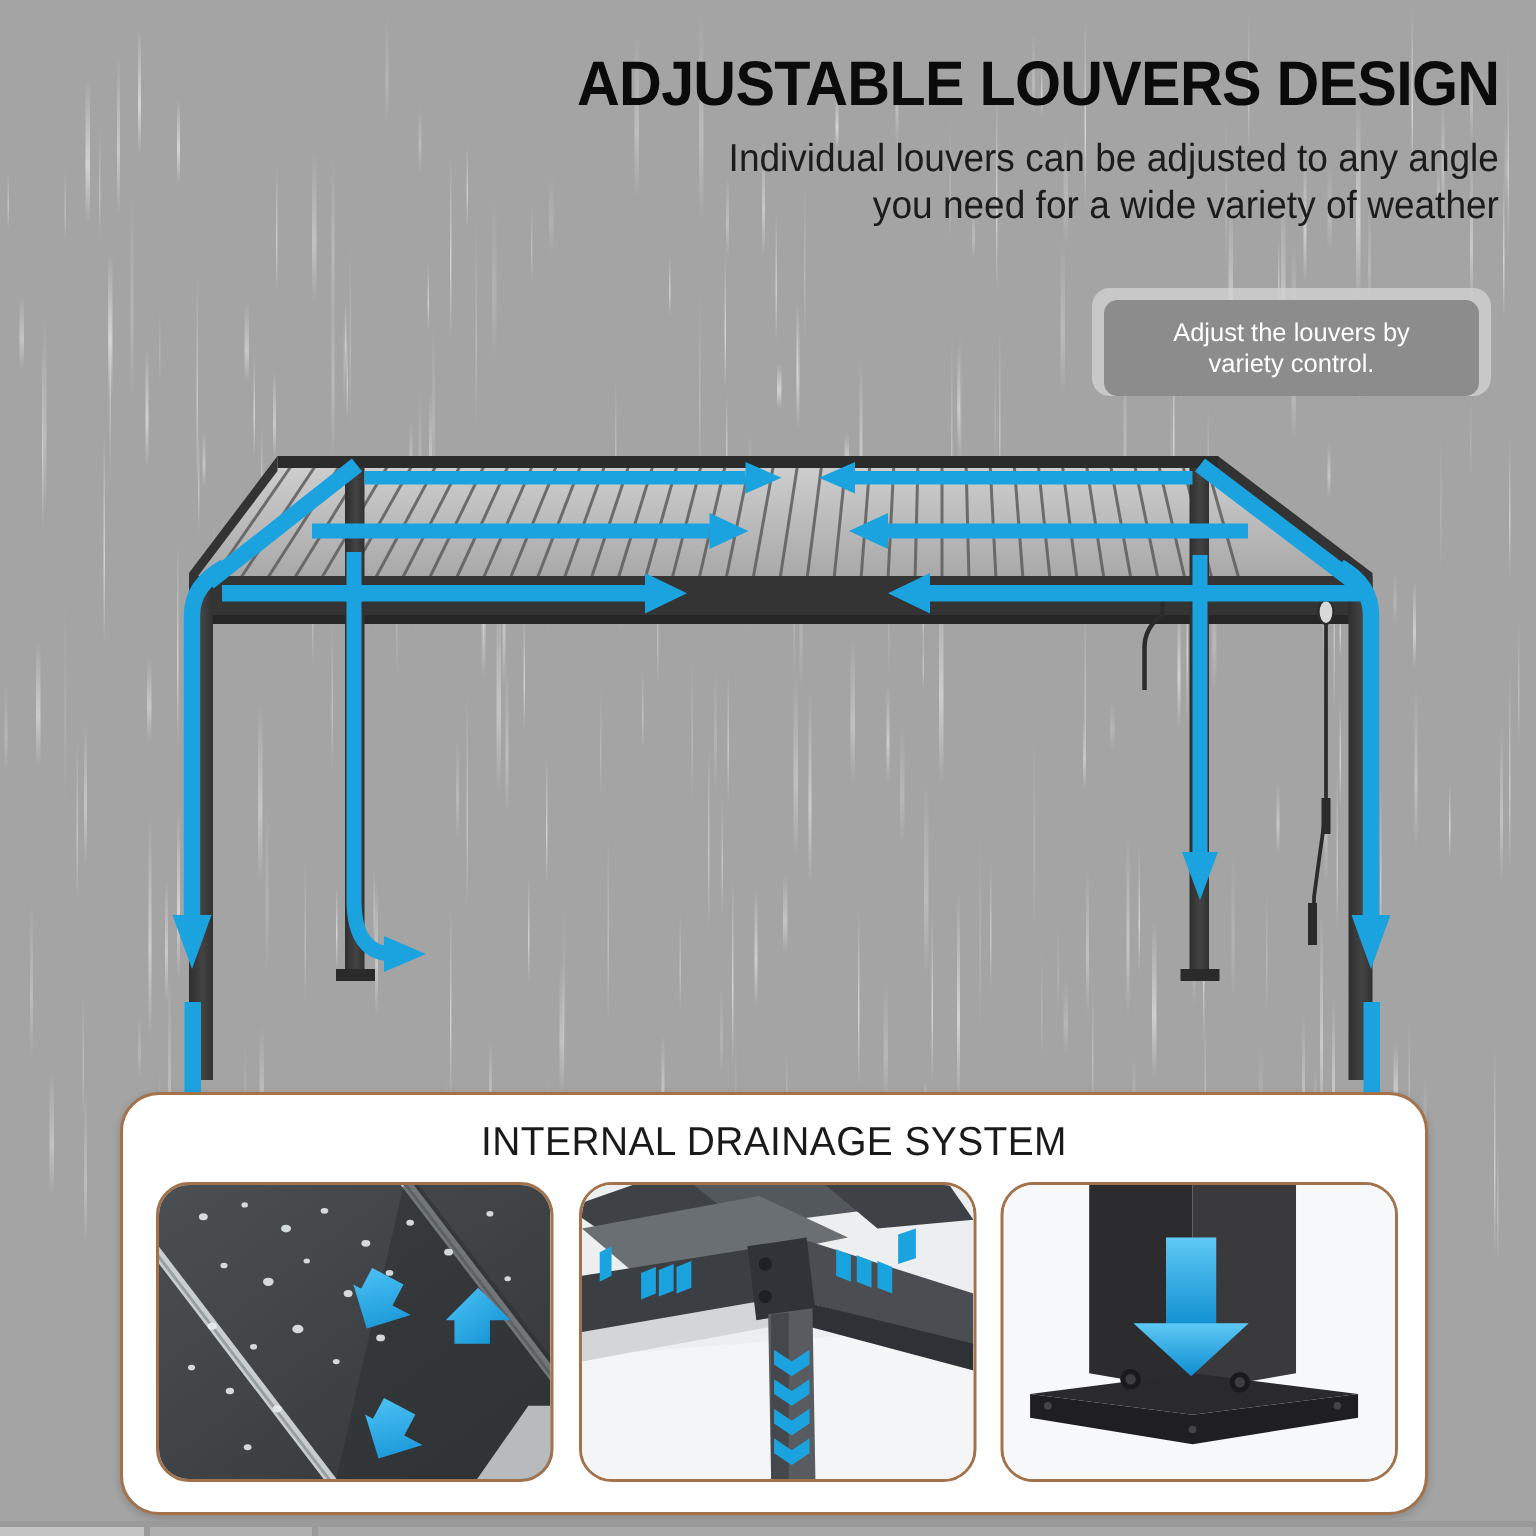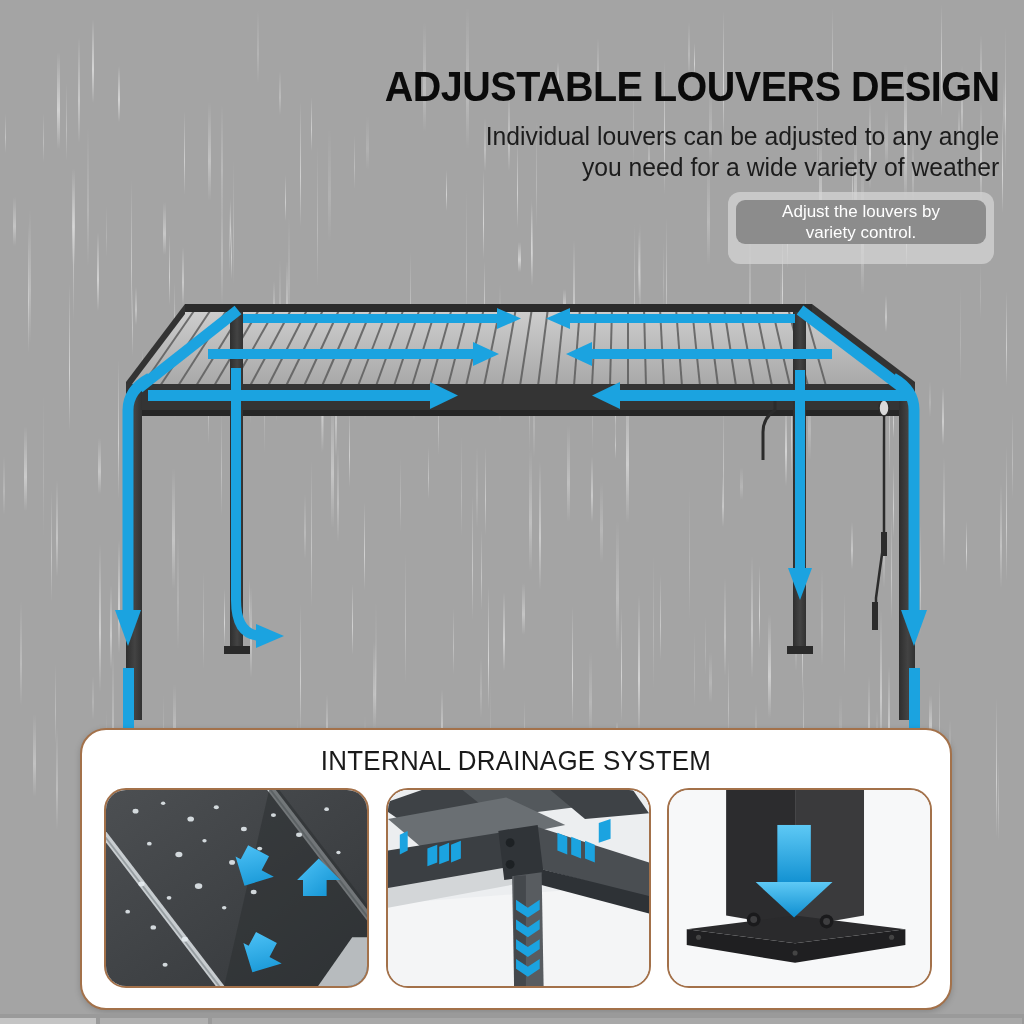--- a/index.html
+++ b/index.html
@@ -14,21 +14,21 @@
   
   #stage { position:absolute; inset:0; width:1024px; height:1024px; }
   .rain-layer { position:absolute; inset:0; pointer-events:none; }
   .drop {
     position:absolute;
     width:2px;
     background:linear-gradient(to bottom, rgba(255,255,255,0) 0%, rgba(255,255,255,.75) 60%, rgba(255,255,255,0) 100%);
   }
 
   
-  .header { position:absolute; left:0; top:0; width:1024px; z-index:30;margin-top:31px; }
+  .header { position:absolute; left:0; top:0; width:1024px; z-index:30; }
   .title {
     text-align:right;
     padding-right:26px;
     font-size:42px;
     line-height:52px;
     font-weight:bold;
     color:#0b0b0b;
     letter-spacing:-0.5px;
     transform:scaleX(.94);
     transform-origin:right center;
@@ -51,21 +51,21 @@
     position:absolute;
     left:728px; top:192px;
     width:266px; height:72px;
     background:rgba(214,214,214,.72);
     border-radius:12px;
     z-index:30;
   }
   .callout-inner {
     position:absolute;
     left:8px; top:8px;
-    width:250px; height:44px;
+    width:250px; height:64px;
     background:#8c8c8c;
     border-radius:9px;
     display:flex; align-items:center; justify-content:center;
   }
   .callout-text {
     color:#ffffff;
     font-size:17px;
     line-height:21px;
     text-align:center;
     font-weight:500;

